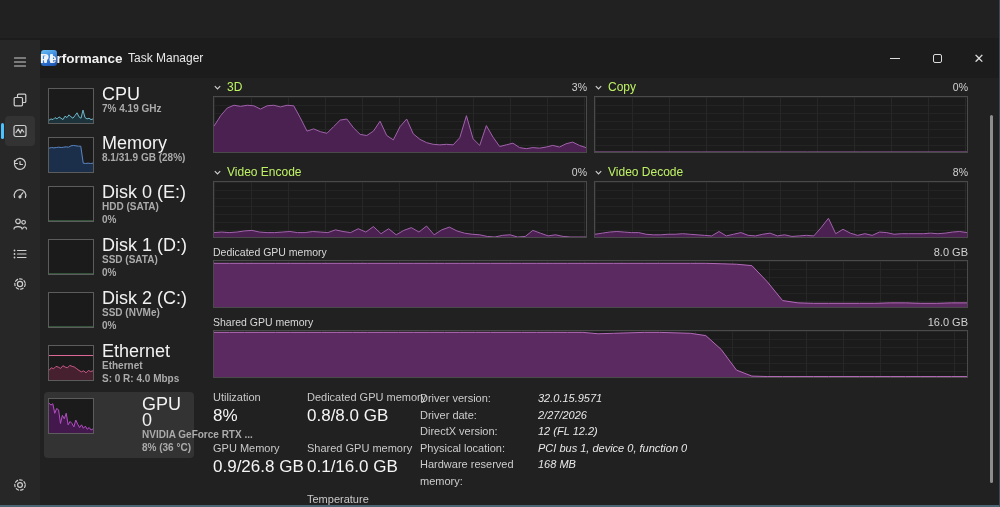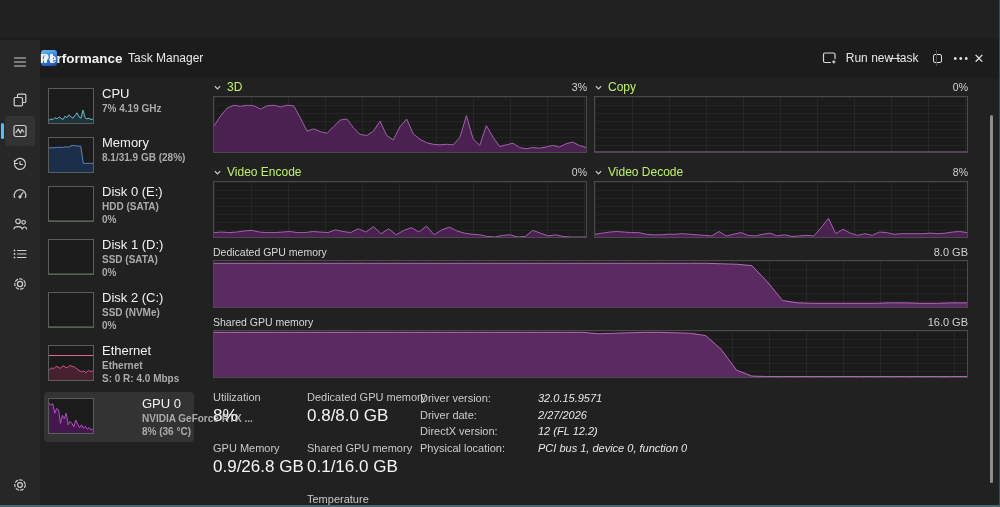--- a/index.html
+++ b/index.html
@@ -42,21 +42,21 @@
   .cmd-divider{width:1px;height:16px;background:#4a4a4a;margin:0 8px;}
   .more-btn{color:#e6e6e6;font-size:10px;letter-spacing:2px;padding:6px 8px;border-radius:4px;}
   
   #device-list{position:absolute;left:44px;top:82px;width:150px;display:flex;
                flex-direction:column;gap:3px;}
   .dev-item{display:flex;gap:8px;padding:4px 4px;border-radius:4px;align-items:flex-start;}
   .dev-item.selected{background:#333333;gap:48px;}
   .mini-chart{width:46px;height:36px;border:1px solid #5c5c5c;background:#1b1b1b;flex:none;margin-top:2px;}
   .mini-chart svg{display:block;width:100%;height:100%;}
   .dev-text{min-width:0;}
-  .dev-name{font-size:13px;color:#f2f2f2;line-height:16px;}
+  .dev-name{font-size:18px;color:#f2f2f2;line-height:16px;}
   .dev-sub{font-size:10px;color:#ababab;line-height:13px;white-space:nowrap;font-weight:bold;}
   
   #main{position:absolute;left:213px;top:80px;width:755px;}
   .dual{display:grid;grid-template-columns:1fr 1fr;column-gap:7px;}
   .chart-head{display:flex;align-items:center;height:14px;margin-bottom:2px;}
   .chart-head .chev{display:flex;margin-right:5px;}
   .chart-head .chev svg{stroke:#cfcfcf;fill:none;stroke-width:1.3;}
   .chart-head .ttl{font-size:12px;color:#bef264;}
   .chart-head .val{margin-left:auto;font-size:10.5px;color:#d2d2d2;}
   .mem-head{display:flex;align-items:center;height:13px;margin-bottom:2px;}
@@ -166,32 +166,20 @@
     <div class="rail-btn" style="margin-bottom:8px;">
       <svg width="16" height="16" viewBox="0 0 16 16">
           <circle cx="8" cy="8" r="2.4"></circle>
           <circle cx="8" cy="8" r="5.2" stroke-dasharray="2.6 2.1"></circle>
         </svg>
     </div>
   </div>
 
   <div id="command-bar">
     <div id="page-title">Performance</div>
-    <div class="cmd-right">
-      <div class="run-task-btn">
-        <svg width="16" height="16" viewBox="0 0 16 16">
-            <rect x="1.5" y="3" width="11.5" height="9.5" rx="1.5"></rect>
-            <circle cx="11.8" cy="11.8" r="3" fill="#1c1c1c" stroke="none"></circle>
-            <path d="M11.8 10.2v3.2M10.2 11.8h3.2"></path>
-          </svg>
-        <span>Run new task</span>
-      </div>
-      <div class="cmd-divider"></div>
-      <div class="more-btn">•••</div>
-    </div>
   </div>
 
   <div id="device-list">
     <div class="dev-item">
       <div class="mini-chart">
           <svg viewBox="0 0 100 100" preserveAspectRatio="none">
             <polygon points="0,100 0.00,92.00 4.55,88.00 9.09,90.00 13.64,84.00 18.18,88.00 22.73,82.00 27.27,86.00 31.82,90.00 36.36,80.00 40.91,84.00 45.45,76.00 50.00,82.00 54.55,86.00 59.09,78.00 63.64,70.00 68.18,82.00 72.73,86.00 77.27,62.00 81.82,84.00 86.36,88.00 90.91,86.00 95.45,90.00 100.00,88.00 100,100" fill="#1d333c"></polygon>
             <polyline points="0.00,92.00 4.55,88.00 9.09,90.00 13.64,84.00 18.18,88.00 22.73,82.00 27.27,86.00 31.82,90.00 36.36,80.00 40.91,84.00 45.45,76.00 50.00,82.00 54.55,86.00 59.09,78.00 63.64,70.00 68.18,82.00 72.73,86.00 77.27,62.00 81.82,84.00 86.36,88.00 90.91,86.00 95.45,90.00 100.00,88.00" fill="none" stroke="#6fb7c9" stroke-width="1" vector-effect="non-scaling-stroke"></polyline>
           </svg>
         </div>
@@ -419,18 +407,22 @@
             <div class="detail-value">2/27/2026</div>
           </div>
         <div class="detail-row">
             <div class="detail-label">DirectX version:</div>
             <div class="detail-value">12 (FL 12.2)</div>
           </div>
         <div class="detail-row">
             <div class="detail-label">Physical location:</div>
             <div class="detail-value">PCI bus 1, device 0, function 0</div>
           </div>
+        <div class="detail-row">
+            <div class="detail-label">Hardware reserved memory:</div>
+            <div class="detail-value">168 MB</div>
+          </div>
       </div>
     </div>
   </div>
 
   <div id="scrollbar"></div>
 </div>
 
 </body></html>

